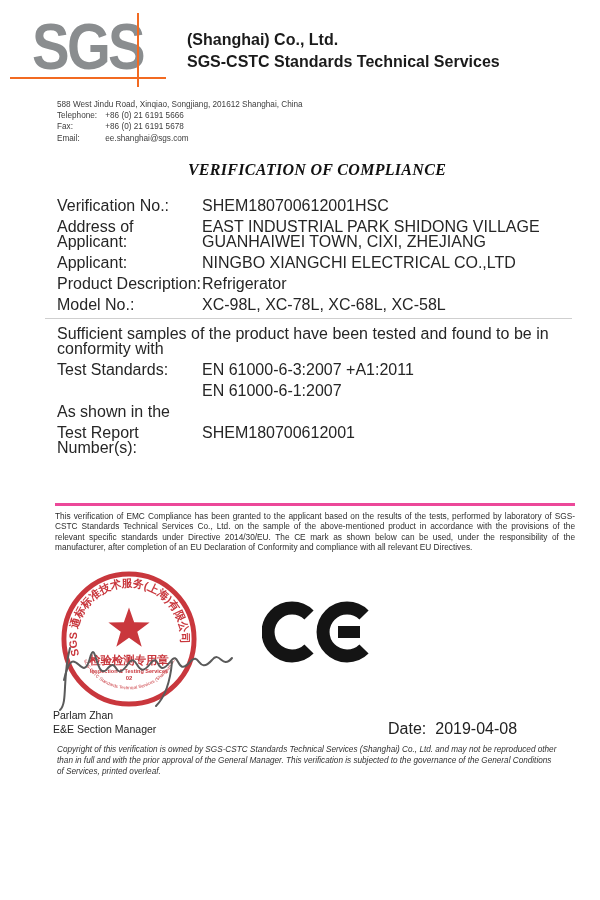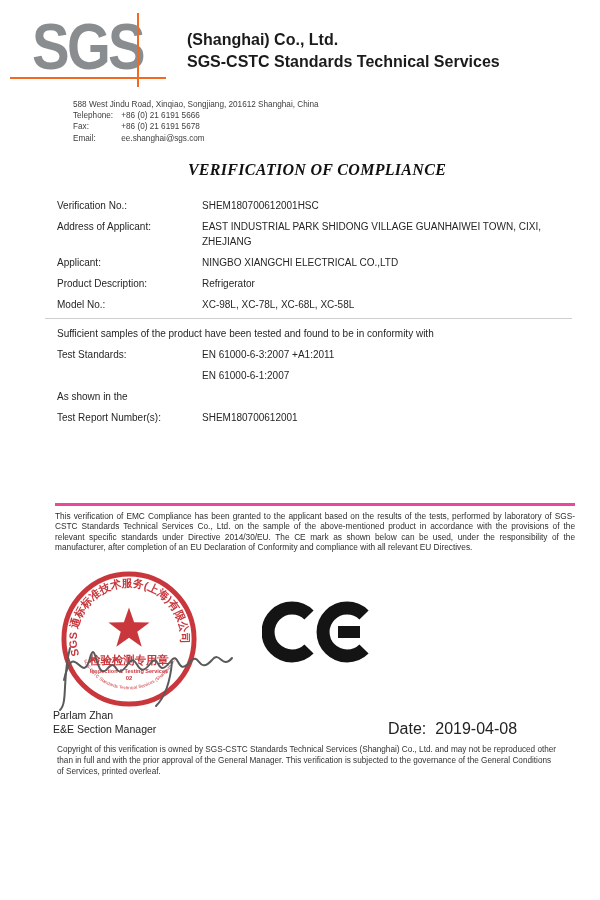--- a/index.html
+++ b/index.html
@@ -7,48 +7,48 @@
         font-family:"Liberation Sans","DejaVu Sans",sans-serif;color:#222;}
 
   
   .logo-letters{position:absolute;left:32px;top:16px;font-size:64px;font-weight:bold;
     color:#8a8d8f;letter-spacing:-3px;line-height:62px;transform:scaleX(.88);transform-origin:left;}
   .logo-vline{position:absolute;left:137px;top:13px;width:2px;height:74px;background:#f26a21;}
   .logo-hline{position:absolute;left:10px;top:77px;width:156px;height:2px;background:#f26a21;}
   .company-name{position:absolute;left:187px;top:29px;font-size:16px;font-weight:bold;
     line-height:22px;color:#1b1b1b;}
 
-  .contact{position:absolute;left:73px;top:99px;font-size:8.2px;line-height:11.2px;color:#3d3d3d;}
+  .contact{position:absolute;left:57px;top:99px;font-size:8.2px;line-height:11.2px;color:#3d3d3d;}
   .contact .lbl{display:inline-block;width:46px;}
 
   .doc-title{position:absolute;left:17px;top:161px;width:100%;text-align:center;
     font-family:"Liberation Serif","DejaVu Serif",serif;font-style:italic;font-weight:bold;
     font-size:16px;color:#111;letter-spacing:.3px;}
 
-  .doc-body{position:absolute;left:57px;top:198px;width:514px;font-size:10px;color:#262626;}
+  .doc-body{position:absolute;left:57px;top:198px;width:514px;font-size:16px;color:#262626;}
   .frow{display:flex;line-height:15px;margin-bottom:6px;}
   .frow .flabel{flex:0 0 145px;}
   .frow .fvalue{flex:1;}
   .rule{height:1px;background:#cfcfcf;margin:2px 0 7px -12px;width:527px;}
   .sentence{line-height:15px;margin-bottom:6px;}
 
   .statement{position:absolute;left:55px;top:503px;width:520px;border-top:3px solid #ec4899;
     padding-top:5px;font-size:8.3px;line-height:10.4px;text-align:justify;color:#2e2e2e;}
 
   .seal{position:absolute;left:60px;top:570px;width:138px;height:138px;}
   .signature{position:absolute;left:52px;top:618px;width:190px;height:95px;}
   .ce{position:absolute;left:262px;top:592px;width:112px;height:86px;}
 
   .signer{position:absolute;left:53px;top:708px;width:164px;text-align:left;
     font-size:10.5px;line-height:14px;color:#222;}
   .dateline{position:absolute;left:388px;top:720px;font-size:16px;color:#222;}
   .dateline .dv{margin-left:9px;}
 
   .copyright{position:absolute;left:57px;top:744px;width:500px;font-size:8.2px;
-    line-height:11px;color:#333;}
+    line-height:11px;color:#333;font-style:italic;}
   .member{margin-top:2px;text-align:center;}
 
   .fineprint{position:absolute;left:28px;top:799px;width:556px;border-top:1px solid #9b9b9b;
     padding-top:4px;font-size:5.6px;line-height:6.7px;color:#2f2f2f;text-align:justify;
     font-weight:bold;}
 </style>
 </head>
 <body>
 
 <div class="page">

